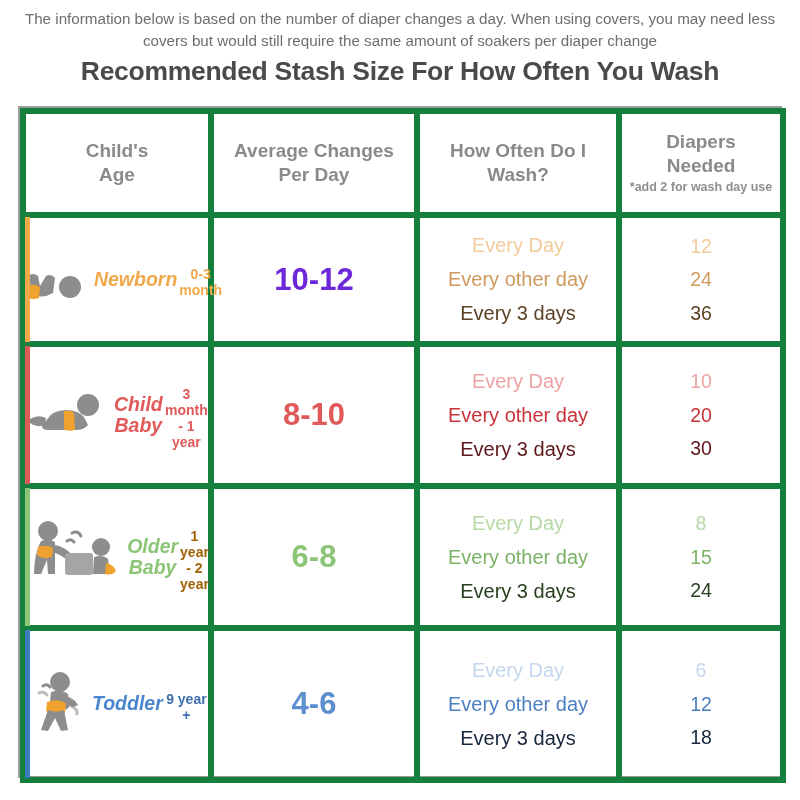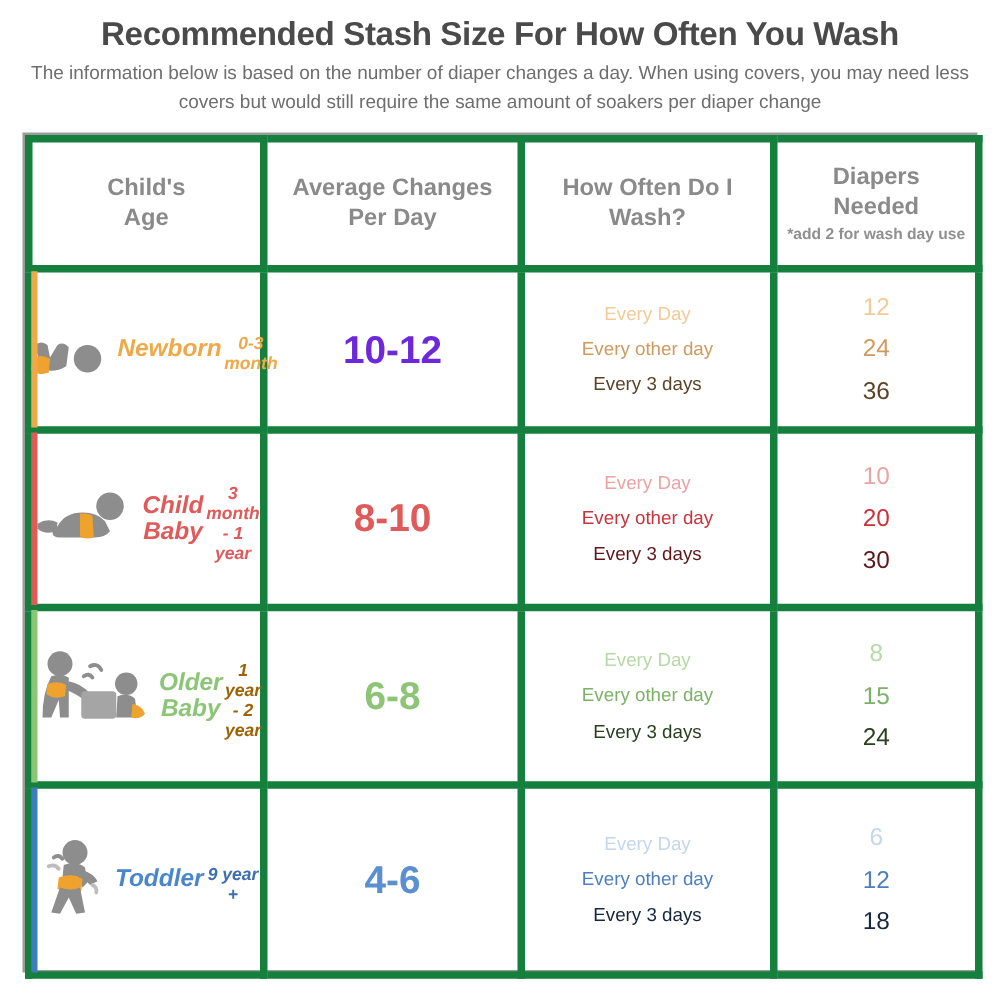--- a/index.html
+++ b/index.html
@@ -144,58 +144,57 @@
   }
   .age-name {
     font-size: 19.5px;
     font-weight: bold;
     font-style: italic;
     line-height: 1.1;
   }
   .age-range {
     font-size: 14px;
     font-weight: bold;
-    font-style: italic;
     margin-top: 5px;
   }
 
   td.avg-cell {
     text-align: center;
     font-size: 31px;
     font-weight: bold;
   }
 
   td.wash-cell, td.need-cell {
     text-align: center;
     padding: 4px 0;
   }
   .stack {
     display: flex;
     flex-direction: column;
     justify-content: center;
     gap: 11px;
   }
   .wash-line {
-    font-size: 15px;
+    font-size: 20px;
     line-height: 1.15;
   }
   .need-line {
     font-size: 19.5px;
     line-height: 1.15;
   }
 
   
   svg.baby-art { display: block; }
 </style>
 </head>
 <body>
 
 <div id="header">
+  <div id="subtitle">The information below is based on the number of diaper changes a day. When using covers, you may need less covers but would still require the same amount of soakers per diaper change</div>
   <div id="title">Recommended Stash Size For How Often You Wash</div>
-  <div id="subtitle">The information below is based on the number of diaper changes a day. When using covers, you may need less covers but would still require the same amount of soakers per diaper change</div>
 </div>
 
 <div id="watermark">
   <span>kang</span><span class="wm-mark">●</span><span>care</span>
 </div>
 
 <div id="table-wrap">
   <table class="grid">
     <colgroup>
       <col class="c-age">

